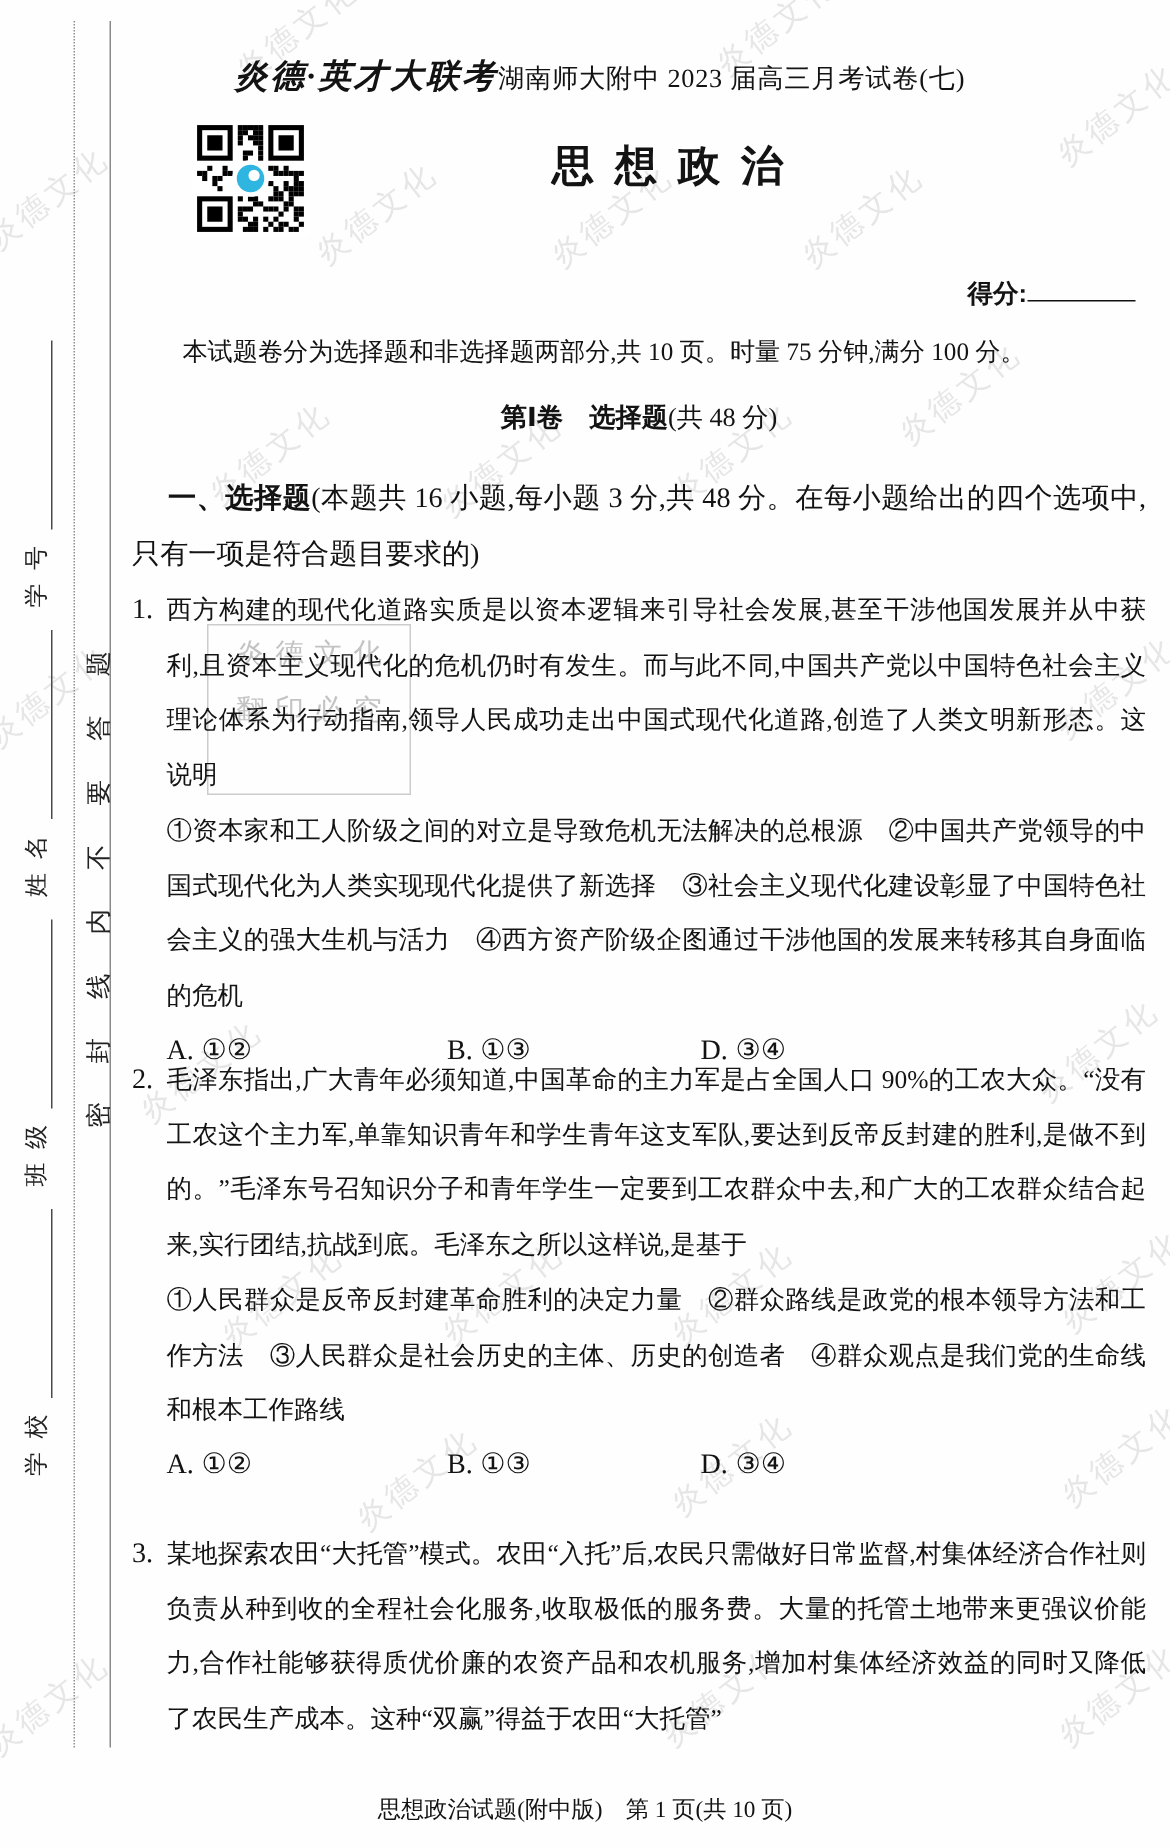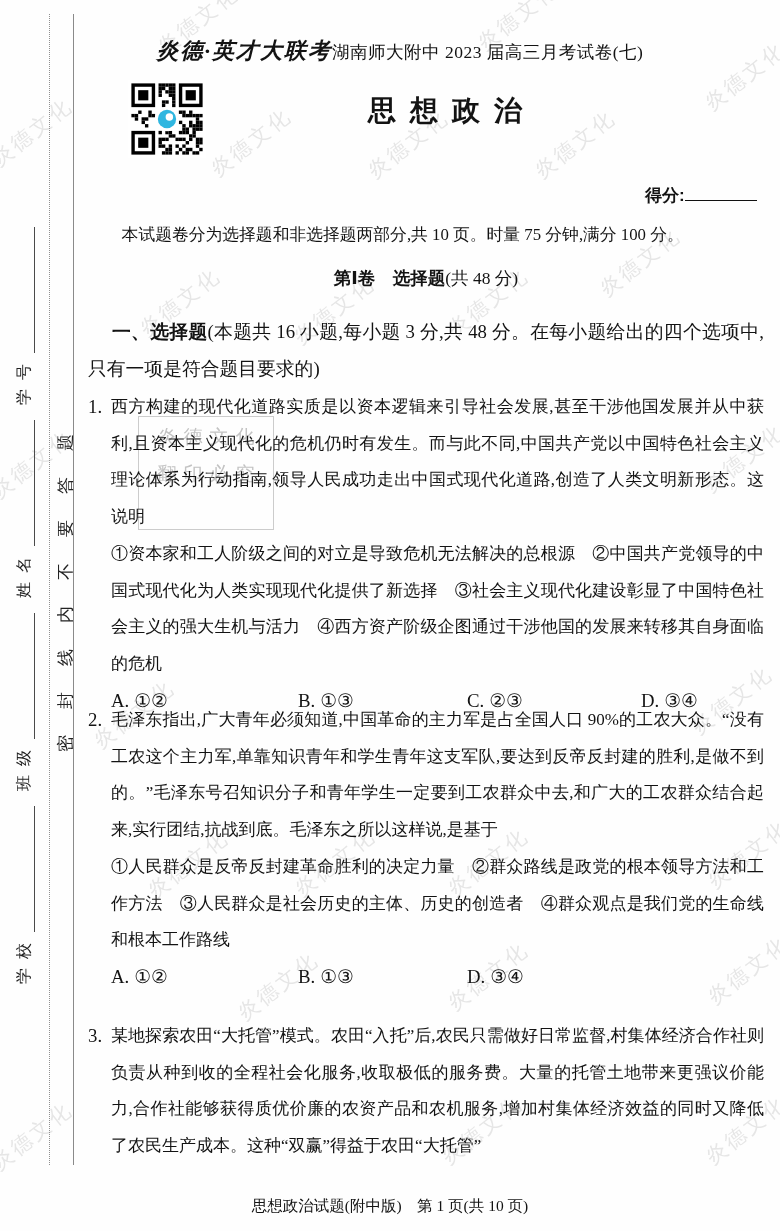--- a/index.html
+++ b/index.html
@@ -265,21 +265,20 @@
 <div class="abs questions" id="questions">
     <div class="question" style="top: 0px;">
       <span class="qnum">1.</span>
       <div class="qbody">
         <p>西方构建的现代化道路实质是以资本逻辑来引导社会发展,甚至干涉他国发展并从中获利,且资本主义现代化的危机仍时有发生。而与此不同,中国共产党以中国特色社会主义理论体系为行动指南,领导人民成功走出中国式现代化道路,创造了人类文明新形态。这说明</p>
         <p>①资本家和工人阶级之间的对立是导致危机无法解决的总根源　②中国共产党领导的中国式现代化为人类实现现代化提供了新选择　③社会主义现代化建设彰显了中国特色社会主义的强大生机与活力　④西方资产阶级企图通过干涉他国的发展来转移其自身面临的危机</p>
       </div>
       <div class="choices">
         <span class="choice"><span>A.</span><span style="margin-left: 5px;">①②</span></span>
         <span class="choice"><span>B.</span><span style="margin-left: 5px;">①③</span></span>
-        <span class="choice"><span>C.</span><span style="margin-left: 5px;">②③</span></span>
         <span class="choice"><span>D.</span><span style="margin-left: 5px;">③④</span></span>
       </div>
     </div>
     <div class="question" style="top: 313px;">
       <span class="qnum">2.</span>
       <div class="qbody">
         <p>毛泽东指出,广大青年必须知道,中国革命的主力军是占全国人口 90%的工农大众。“没有工农这个主力军,单靠知识青年和学生青年这支军队,要达到反帝反封建的胜利,是做不到的。”毛泽东号召知识分子和青年学生一定要到工农群众中去,和广大的工农群众结合起来,实行团结,抗战到底。毛泽东之所以这样说,是基于</p>
         <p>①人民群众是反帝反封建革命胜利的决定力量　②群众路线是政党的根本领导方法和工作方法　③人民群众是社会历史的主体、历史的创造者　④群众观点是我们党的生命线和根本工作路线</p>
       </div>
       <div class="choices">

